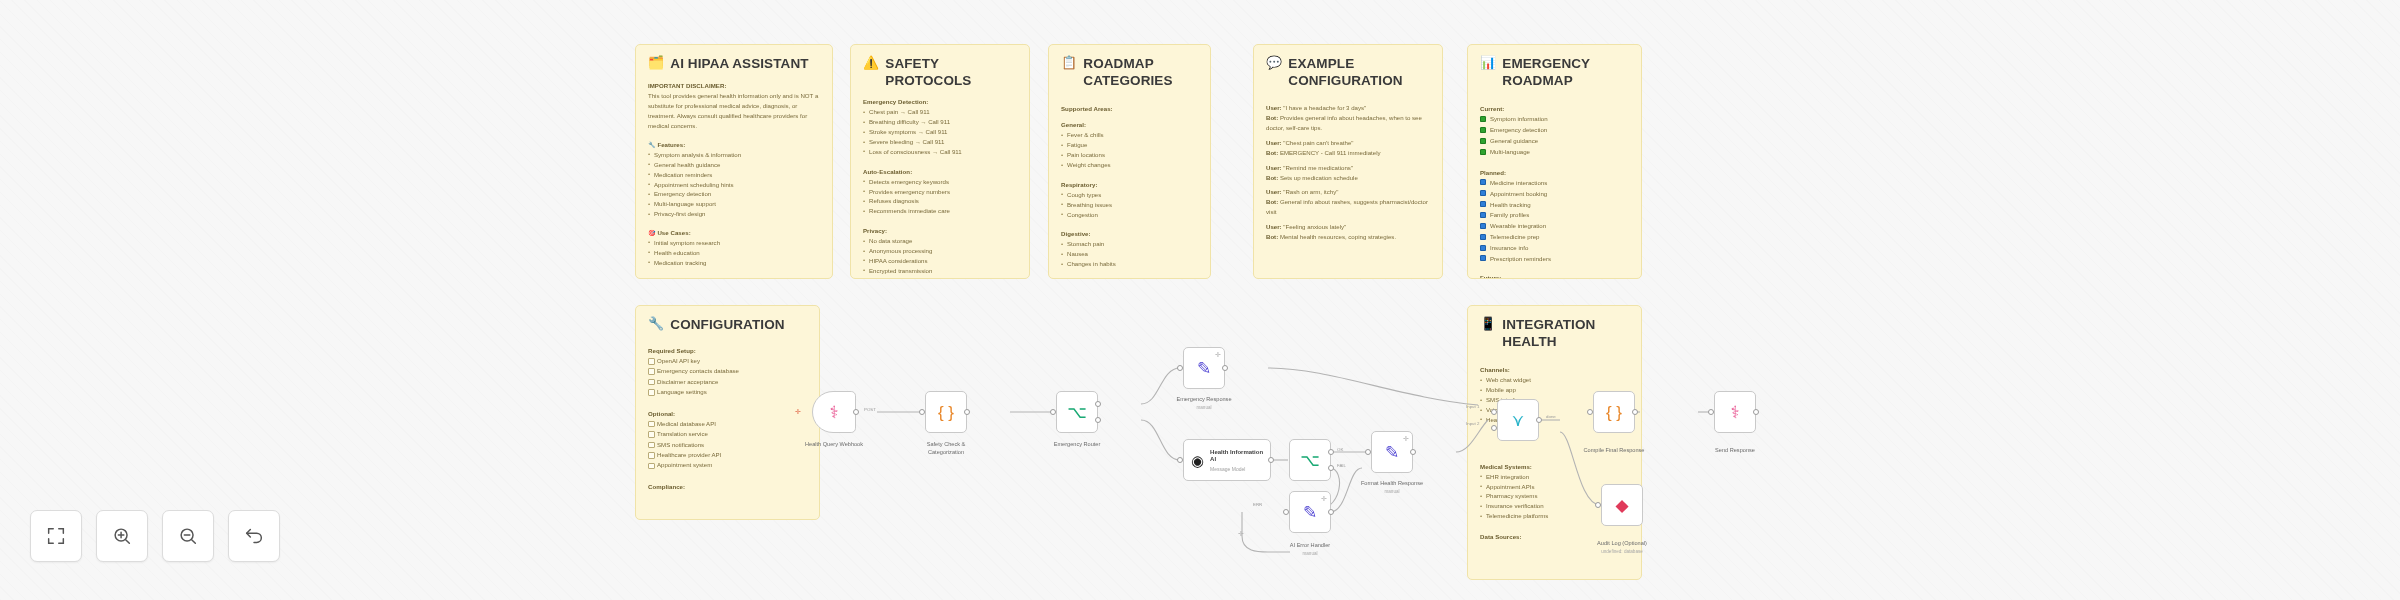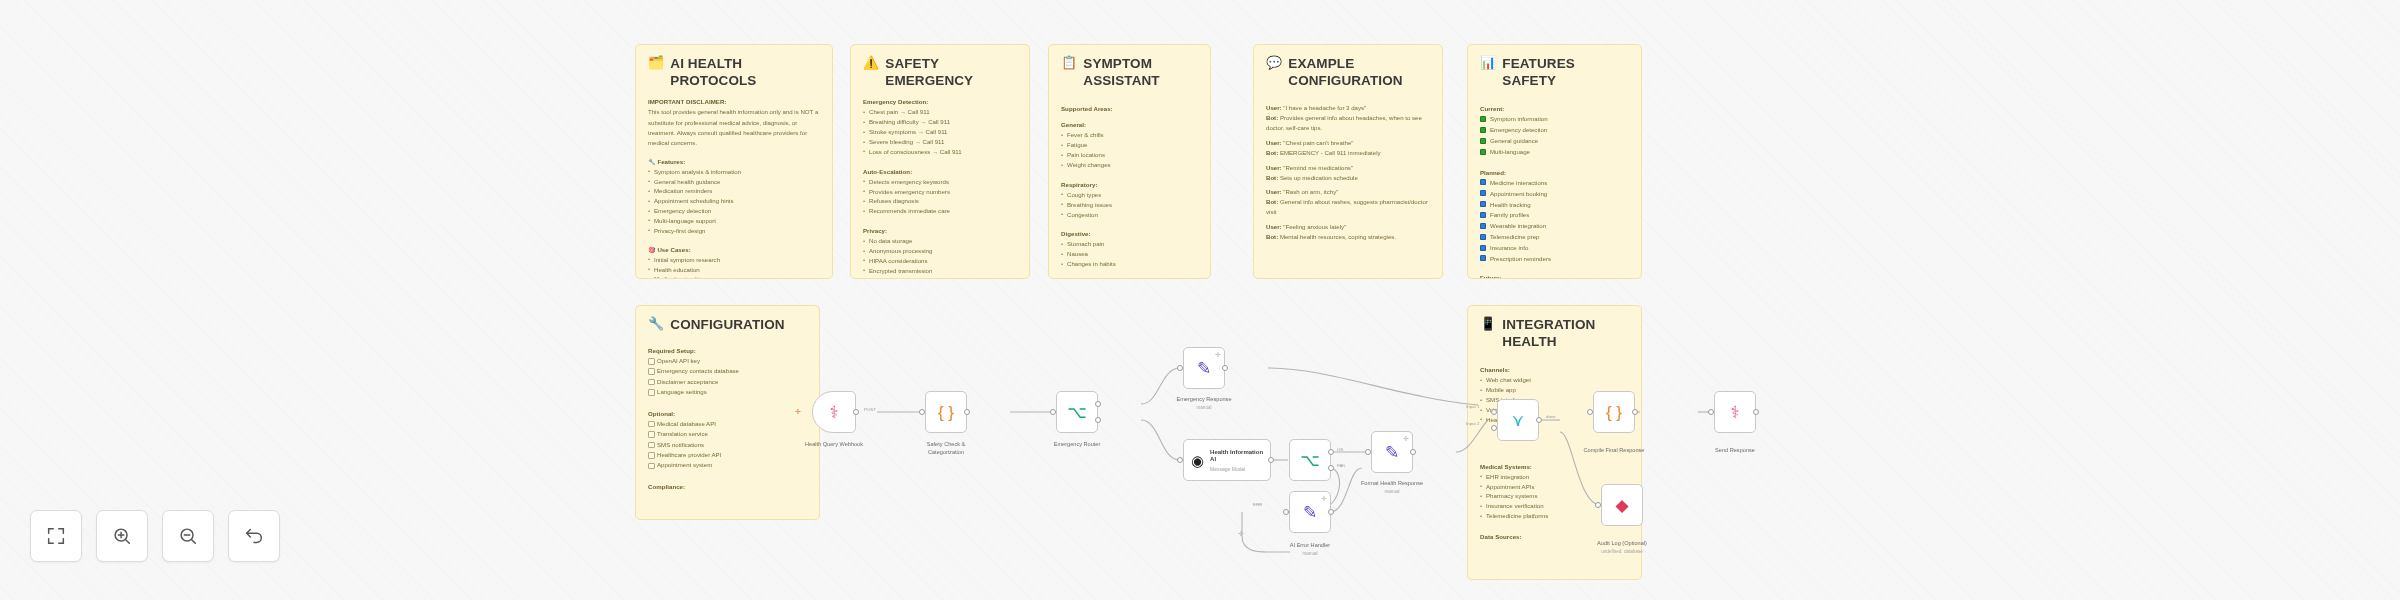--- a/index.html
+++ b/index.html
@@ -201,21 +201,21 @@
       <path d="M 1541,420 L 1560,420"></path>
       <path d="M 1611,412 L 1640,412"></path>
       <path d="M 1698,412 L 1724,412"></path>
       <path d="M 1560,432 C 1572,432 1578,505 1600,505 L 1622,505"></path>
     </g>
   </svg>
 
   <div class="note" style="left:635px; top:44px; width:198px; height:235px;">
     <div class="note-title">
       <span class="emo">🗂️</span>
-      <span class="ttxt">AI HEALTH PROTOCOLS</span>
+      <span class="ttxt">AI HIPAA ASSISTANT</span>
     </div>
     <div class="sec">IMPORTANT DISCLAIMER:</div>
     <div class="para">This tool provides general health information only and is NOT a substitute for professional medical advice, diagnosis, or treatment. Always consult qualified healthcare providers for medical concerns.</div>
     <div class="sec" style="margin-top:10px;">🔧 Features:</div>
     <ul class="bl">
       <li>Symptom analysis &amp; information</li>
       <li>General health guidance</li>
       <li>Medication reminders</li>
       <li>Appointment scheduling hints</li>
       <li>Emergency detection</li>
@@ -226,21 +226,21 @@
     <ul class="bl">
       <li>Initial symptom research</li>
       <li>Health education</li>
       <li>Medication tracking</li>
     </ul>
   </div>
 
   <div class="note" style="left:850px; top:44px; width:180px; height:235px;">
     <div class="note-title">
       <span class="emo">⚠️</span>
-      <span class="ttxt">SAFETY EMERGENCY</span>
+      <span class="ttxt">SAFETY PROTOCOLS</span>
     </div>
     <div class="sec">Emergency Detection:</div>
     <ul class="bl">
       <li>Chest pain → Call 911</li>
       <li>Breathing difficulty → Call 911</li>
       <li>Stroke symptoms → Call 911</li>
       <li>Severe bleeding → Call 911</li>
       <li>Loss of consciousness → Call 911</li>
     </ul>
     <div class="sec" style="margin-top:11px;">Auto-Escalation:</div>
@@ -255,21 +255,21 @@
       <li>No data storage</li>
       <li>Anonymous processing</li>
       <li>HIPAA considerations</li>
       <li>Encrypted transmission</li>
     </ul>
   </div>
 
   <div class="note" style="left:1048px; top:44px; width:163px; height:235px;">
     <div class="note-title">
       <span class="emo">📋</span>
-      <span class="ttxt">SYMPTOM ASSISTANT</span>
+      <span class="ttxt">ROADMAP CATEGORIES</span>
     </div>
     <div class="sec" style="margin-top:16px;">Supported Areas:</div>
     <div class="sec" style="margin-top:9px;">General:</div>
     <ul class="bl">
       <li>Fever &amp; chills</li>
       <li>Fatigue</li>
       <li>Pain locations</li>
       <li>Weight changes</li>
     </ul>
     <div class="sec" style="margin-top:11px;">Respiratory:</div>
@@ -309,21 +309,21 @@
     </div>
     <div class="conv">
       <div class="u"><span class="lab">User:</span> <span>"Feeling anxious lately"</span></div>
       <div class="b"><span class="lab">Bot:</span> <span>Mental health resources, coping strategies.</span></div>
     </div>
   </div>
 
   <div class="note" style="left:1467px; top:44px; width:175px; height:235px;">
     <div class="note-title">
       <span class="emo">📊</span>
-      <span class="ttxt">FEATURES SAFETY</span>
+      <span class="ttxt">EMERGENCY ROADMAP</span>
     </div>
     <div class="sec" style="margin-top:16px;">Current:</div>
     <ul class="chk green">
       <li>Symptom information</li>
       <li>Emergency detection</li>
       <li>General guidance</li>
       <li>Multi-language</li>
     </ul>
     <div class="sec" style="margin-top:11px;">Planned:</div>
     <ul class="chk blue">

